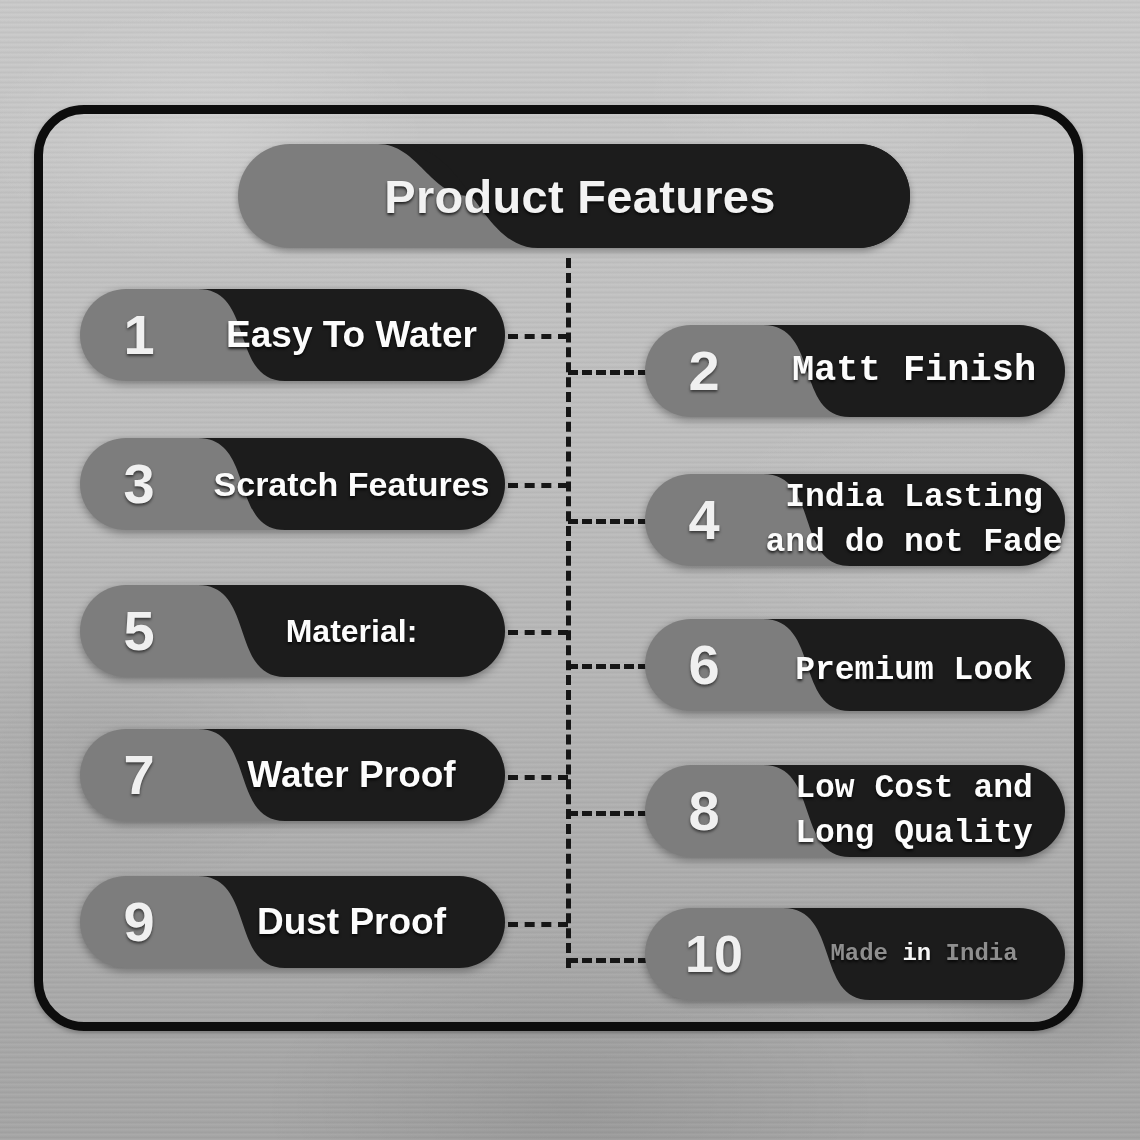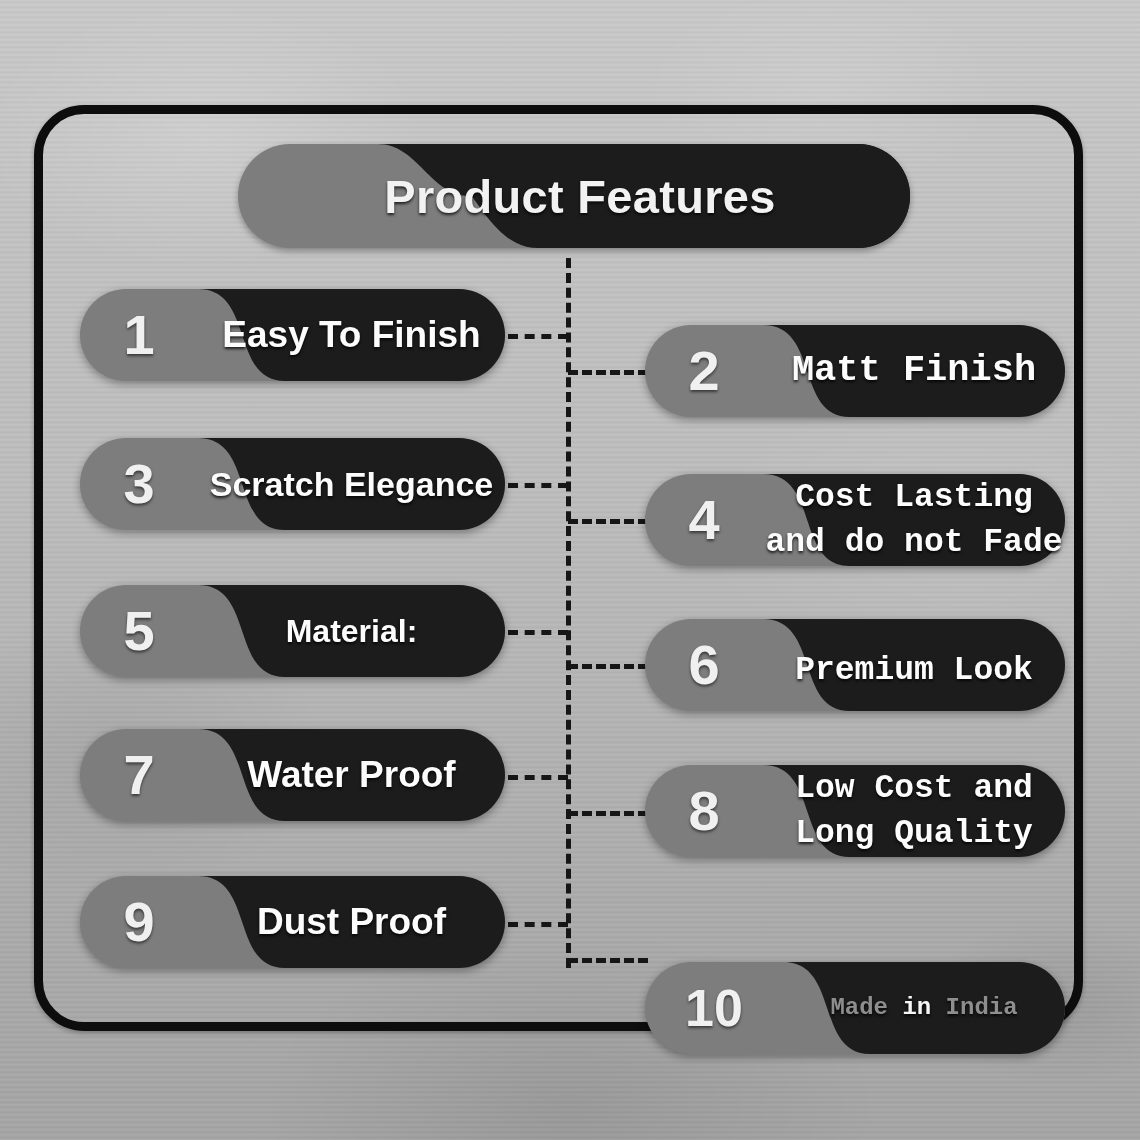--- a/index.html
+++ b/index.html
@@ -133,21 +133,21 @@
     <div id="title-text">Product Features</div>
   </div>
 
   <div class="badge b-left" style="top:289px;">
     <svg class="bsvg" viewBox="0 0 425 92" preserveAspectRatio="none">
       <rect x="0" y="0" width="425" height="92" rx="46" ry="46" fill="#7d7d7d"></rect>
       <path fill="#1c1c1c" d="M118,0 H379 a46,46 0 0 1 0,92 H205 C150,92 175,0 118,0 Z"></path>
     </svg>
     <div class="num">1</div>
     <div class="label">
-      <span class="l1">Easy To Finish</span>
+      <span class="l1">Easy To Water</span>
     </div>
   </div>
 
   <div class="badge b-right" style="left:645px;top:325px;">
     <svg class="bsvg" viewBox="0 0 420 92" preserveAspectRatio="none">
       <rect x="0" y="0" width="420" height="92" rx="46" ry="46" fill="#7d7d7d"></rect>
       <path fill="#1c1c1c" d="M118,0 H374 a46,46 0 0 1 0,92 H205 C150,92 175,0 118,0 Z"></path>
     </svg>
     <div class="num">2</div>
     <div class="label">
@@ -155,32 +155,32 @@
     </div>
   </div>
 
   <div class="badge b-left" style="top:438px;">
     <svg class="bsvg" viewBox="0 0 425 92" preserveAspectRatio="none">
       <rect x="0" y="0" width="425" height="92" rx="46" ry="46" fill="#7d7d7d"></rect>
       <path fill="#1c1c1c" d="M118,0 H379 a46,46 0 0 1 0,92 H205 C150,92 175,0 118,0 Z"></path>
     </svg>
     <div class="num">3</div>
     <div class="label" style="font-size:34px;">
-      <span class="l1">Scratch Elegance</span>
+      <span class="l1">Scratch Features</span>
     </div>
   </div>
 
   <div class="badge b-right two-line" style="left:645px;top:474px;">
     <svg class="bsvg" viewBox="0 0 420 92" preserveAspectRatio="none">
       <rect x="0" y="0" width="420" height="92" rx="46" ry="46" fill="#7d7d7d"></rect>
       <path fill="#1c1c1c" d="M118,0 H374 a46,46 0 0 1 0,92 H205 C150,92 175,0 118,0 Z"></path>
     </svg>
     <div class="num">4</div>
     <div class="label">
-      <span class="l1">Cost Lasting</span>
+      <span class="l1">India Lasting</span>
       <span class="l2">and do not Fade</span>
     </div>
   </div>
 
   <div class="badge b-left two-line" style="top:585px;">
     <svg class="bsvg" viewBox="0 0 425 92" preserveAspectRatio="none">
       <rect x="0" y="0" width="425" height="92" rx="46" ry="46" fill="#7d7d7d"></rect>
       <path fill="#1c1c1c" d="M118,0 H379 a46,46 0 0 1 0,92 H205 C150,92 175,0 118,0 Z"></path>
     </svg>
     <div class="num">5</div>
@@ -227,21 +227,21 @@
     <svg class="bsvg" viewBox="0 0 425 92" preserveAspectRatio="none">
       <rect x="0" y="0" width="425" height="92" rx="46" ry="46" fill="#7d7d7d"></rect>
       <path fill="#1c1c1c" d="M118,0 H379 a46,46 0 0 1 0,92 H205 C150,92 175,0 118,0 Z"></path>
     </svg>
     <div class="num">9</div>
     <div class="label">
       <span class="l1">Dust Proof</span>
     </div>
   </div>
 
-  <div class="badge b-right ten" style="left:645px;top:962px;">
+  <div class="badge b-right ten" style="left:645px;top:908px;">
     <svg class="bsvg" viewBox="0 0 420 92" preserveAspectRatio="none">
       <rect x="0" y="0" width="420" height="92" rx="46" ry="46" fill="#7d7d7d"></rect>
       <path fill="#1c1c1c" d="M138,0 H374 a46,46 0 0 1 0,92 H225 C170,92 195,0 138,0 Z"></path>
     </svg>
     <div class="num">10</div>
     <div class="label">
       <span class="l1"><span>Made </span><span class="hl">in </span><span>India</span></span>
     </div>
   </div>
 </div>

